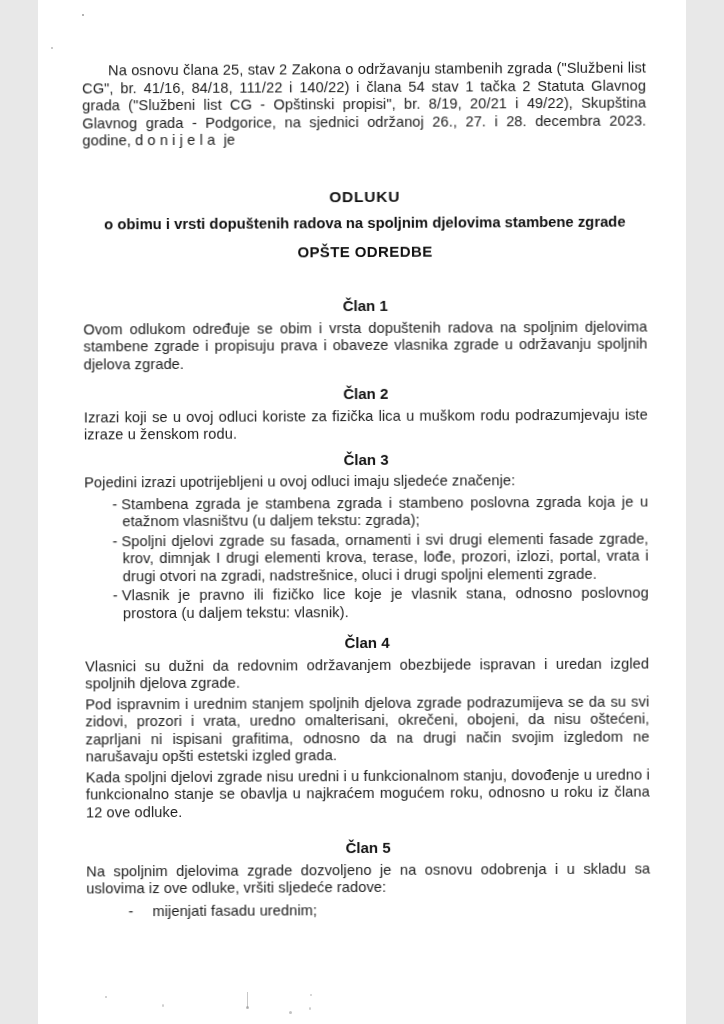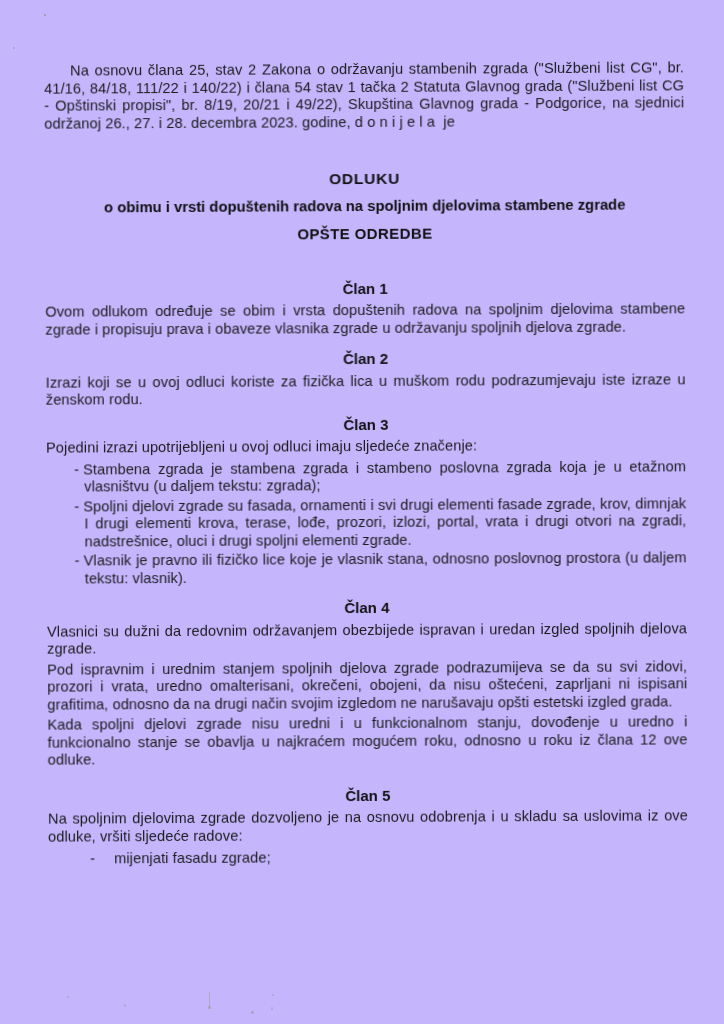--- a/index.html
+++ b/index.html
@@ -1,21 +1,21 @@
 <!DOCTYPE html>
 <html><head>
 <meta charset="utf-8">
 <style>
   html, body { margin: 0; padding: 0; background: #e8e8e8; }
   .page {
     position: relative;
-    width: 724px;
+    width: 648px;
     height: 1024px;
     margin: 0 auto;
-    background: #c4b5fd;
+    background: #ffffff;
     overflow: hidden;
     font-family: "Liberation Sans", "DejaVu Sans", sans-serif;
     color: #1c1c1c;
   }
   .content {
     position: absolute;
     left: 44px;
     right: 40px;
     top: 61px;
     transform: rotate(-0.3deg);
@@ -142,21 +142,21 @@
       <div class="article-heading">Član 4</div>
       <p class="body-text">Vlasnici su dužni da redovnim održavanjem obezbijede ispravan i uredan izgled spoljnih djelova zgrade.</p>
       <p class="body-text">Pod ispravnim i urednim stanjem spoljnih djelova zgrade podrazumijeva se da su svi zidovi, prozori i vrata, uredno omalterisani, okrečeni, obojeni, da nisu oštećeni, zaprljani ni ispisani grafitima, odnosno da na drugi način svojim izgledom ne narušavaju opšti estetski izgled grada.</p>
       <p class="body-text">Kada spoljni djelovi zgrade nisu uredni i u funkcionalnom stanju, dovođenje u uredno i funkcionalno stanje se obavlja u najkraćem mogućem roku, odnosno u roku iz člana 12 ove odluke.</p>
     </section>
 
     <section class="article a5">
       <div class="article-heading">Član 5</div>
       <p class="body-text">Na spoljnim djelovima zgrade dozvoljeno je na osnovu odobrenja i u skladu sa uslovima iz ove odluke, vršiti sljedeće radove:</p>
       <div class="bullets">
-        <p class="bullet bullet-wide"><span class="dash">-</span><span>mijenjati fasadu zgrade;</span></p>
+        <p class="bullet bullet-wide"><span class="dash">-</span><span>mijenjati fasadu urednim;</span></p>
       </div>
     </section>
 
   </div>
 
   <div class="speck sp1"></div>
   <div class="speck sp2"></div>
   <div class="speck sp3"></div>
   <div class="speck sp4"></div>
   <div class="speck sp5"></div>

